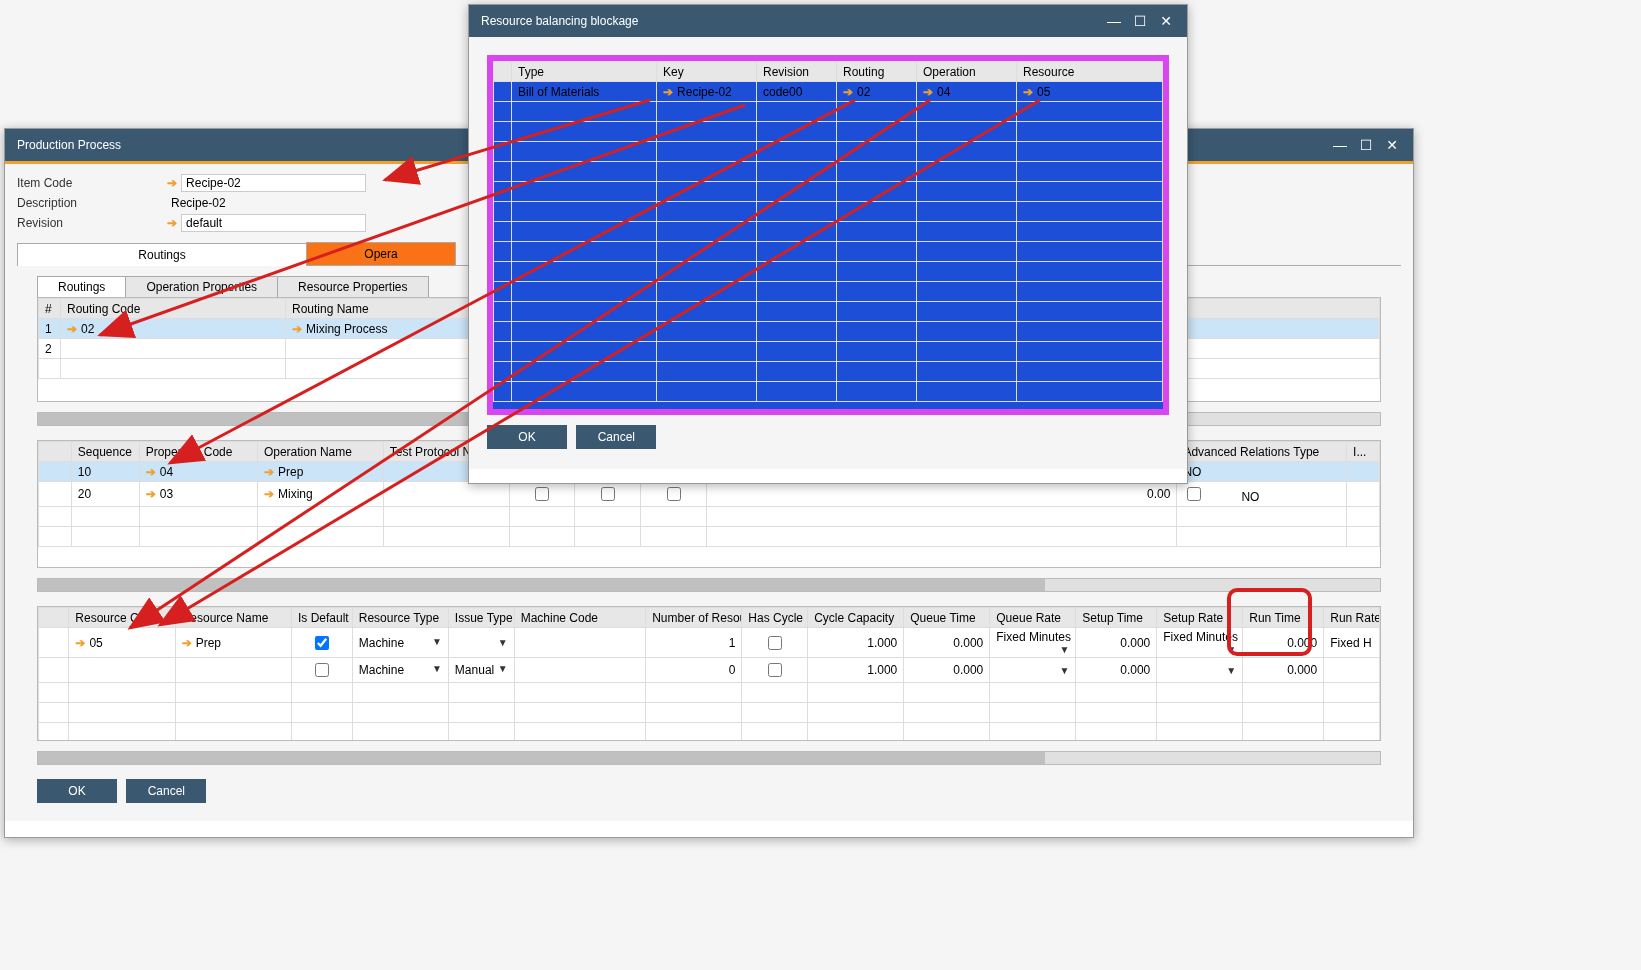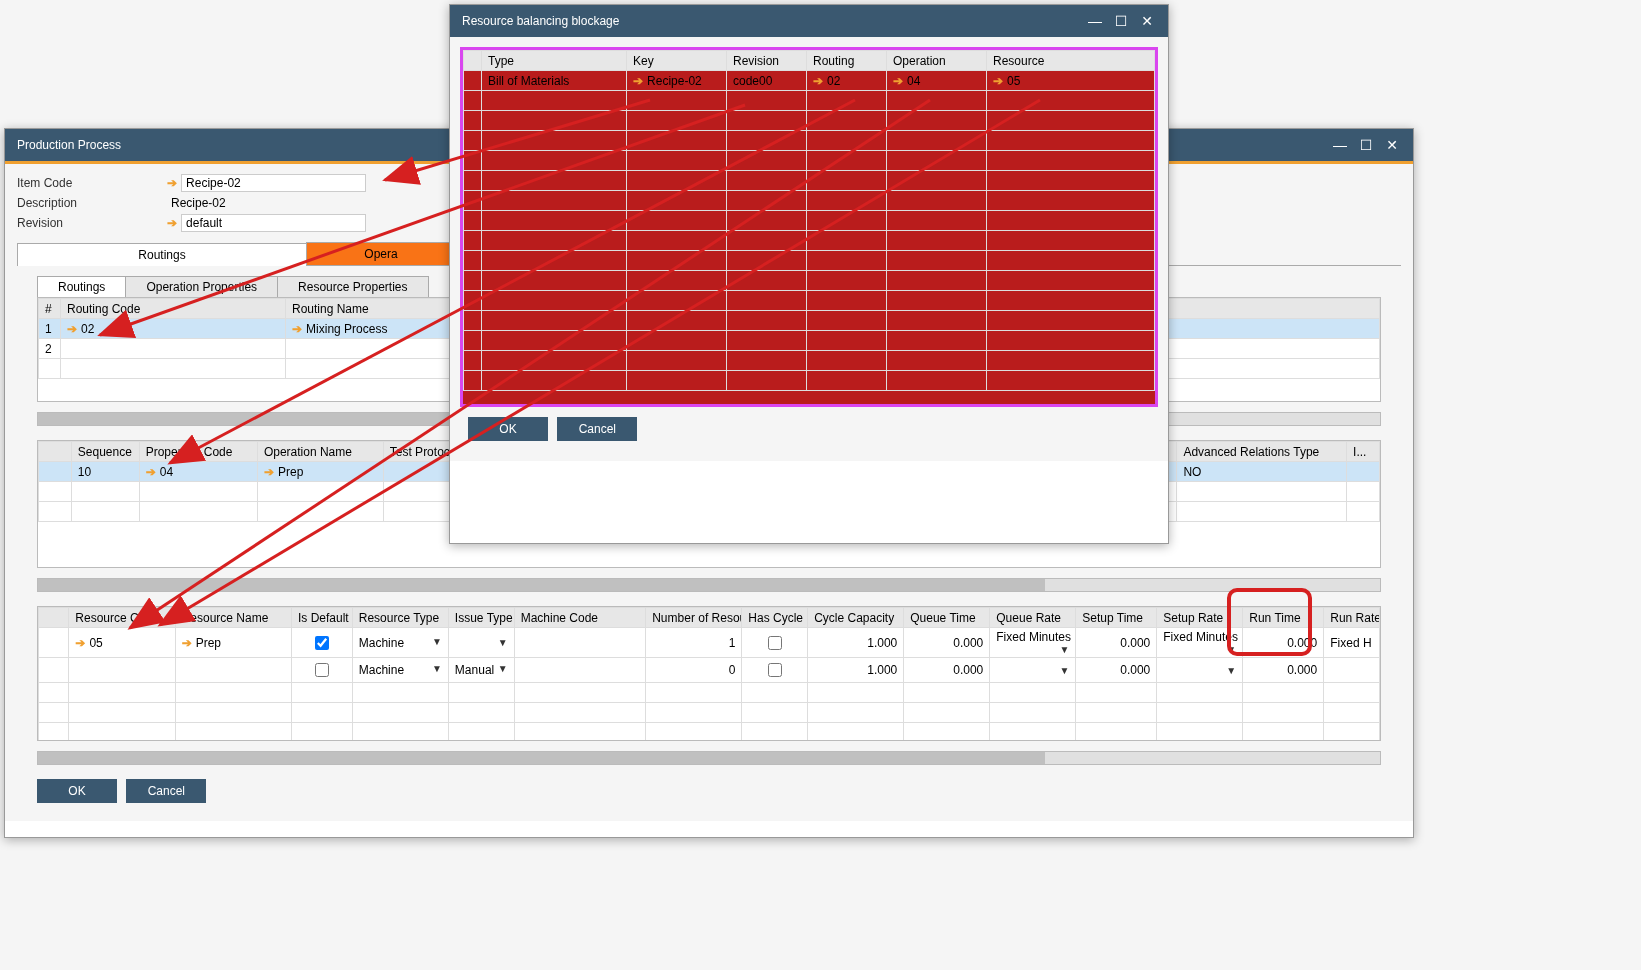--- a/index.html
+++ b/index.html
@@ -27,21 +27,21 @@
   .grid th, .grid td { border: 1px solid #ddd; padding: 2px 6px; text-align: left; height: 20px; overflow: hidden; white-space: nowrap; text-overflow: clip; }
   .grid th { background: #e7e7e7; font-weight: normal; }
   .grid tr.selected td { background: #cce4f7; }
   .grid td.num { text-align: right; }
   .scroll-dummy { height: 14px; background: #e0e0e0; margin: 0 20px 14px 20px; border: 1px solid #bbb; }
   .scroll-dummy-thumb { height: 100%; width: 75%; background: #c0c0c0; }
   .btn { background: #3a5870; color: #fff; border: none; padding: 5px 0; width: 80px; cursor: pointer; margin-right: 6px; text-align: center; }
   .btn-row { margin: 14px 0 8px 20px; }
   .chk { width: 14px; height: 14px; }
   .dd-arrow { float: right; color: #333; font-size: 10px; }
-  .dialog-grid-wrap { border: 3px solid #d946ef; background: #b91c1c; height: 360px; overflow: auto; }
+  .dialog-grid-wrap { margin: 8px; border: 6px solid #d946ef; background: #1d4ed8; height: 360px; overflow: auto; }
   .highlight-box { position: absolute; border: 4px solid #d62020; border-radius: 10px; pointer-events: none; }
   svg.annotations { position: absolute; top: 0; left: 0; pointer-events: none; }
 </style>
 </head>
 <body>
 
 <div class="window" style="left:4px; top:128px; width:1410px; height:710px;">
   <div class="titlebar">
     <span>Production Process</span>
     <div class="controls">
@@ -150,20 +150,33 @@
           <td></td>
           <td>10</td>
           <td><span class="link-arrow">➔</span><span>04</span></td>
           <td><span class="link-arrow">➔</span><span>Prep</span></td>
           <td></td>
               <td></td>
               <td></td>
               <td></td>
               <td class="num"></td>
           <td>NO</td>
+              <td></td>
+        </tr>
+        <tr>
+          <td></td>
+          <td>20</td>
+          <td><span class="link-arrow">➔</span><span>03</span></td>
+          <td><span class="link-arrow">➔</span><span>Mixing</span></td>
+          <td></td>
+          <td style="text-align:center"><input type="checkbox" class="chk" style=""></td>
+          <td style="text-align:center"><input type="checkbox" class="chk" style=""></td>
+          <td style="text-align:center"><input type="checkbox" class="chk" style=""></td>
+          <td class="num">0.00</td>
+          <td><input type="checkbox" class="chk" style="margin-right: 40px;"><span>NO</span></td>
               <td></td>
         </tr>
         <tr>
               <td></td>
               <td></td>
               <td></td>
               <td></td>
               <td></td>
               <td></td>
               <td></td>
@@ -332,21 +345,21 @@
         <div class="scroll-dummy-thumb"></div>
       </div>
 
     <div class="btn-row">
       <button class="btn">OK</button>
       <button class="btn">Cancel</button>
     </div>
   </div>
 </div>
 
-<div class="window" style="left:449px; top:4px; width:720px; height:540px; z-index:10;">
+<div class="window" style="left:468px; top:4px; width:720px; height:480px; z-index:10;">
   <div class="titlebar">
     <span>Resource balancing blockage</span>
     <div class="controls">
       <span>—</span>
       <span>☐</span>
       <span>✕</span>
     </div>
   </div>
   <div style="padding:10px; background:#f5f5f5;">
     <div class="dialog-grid-wrap">

